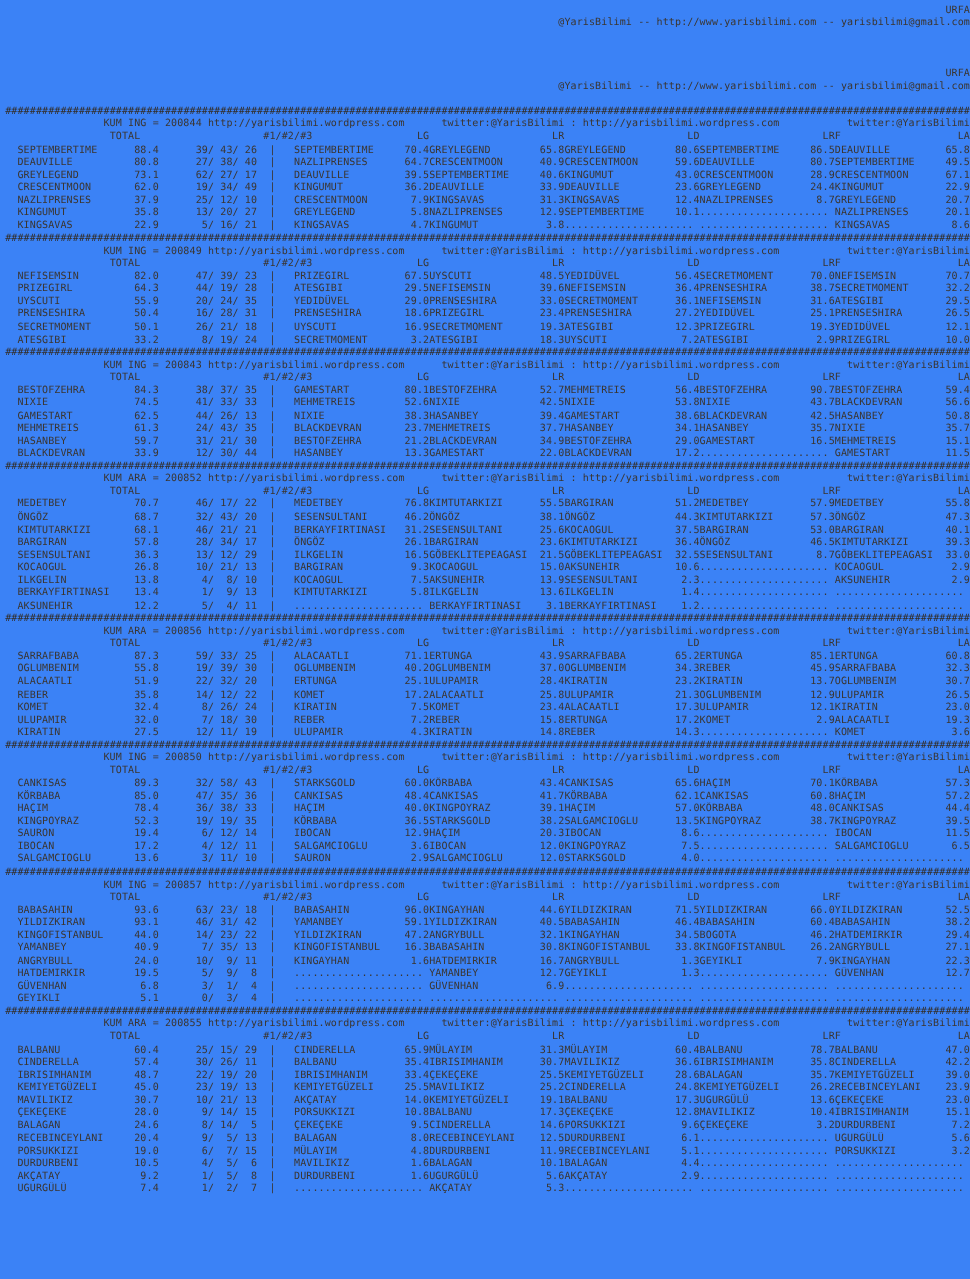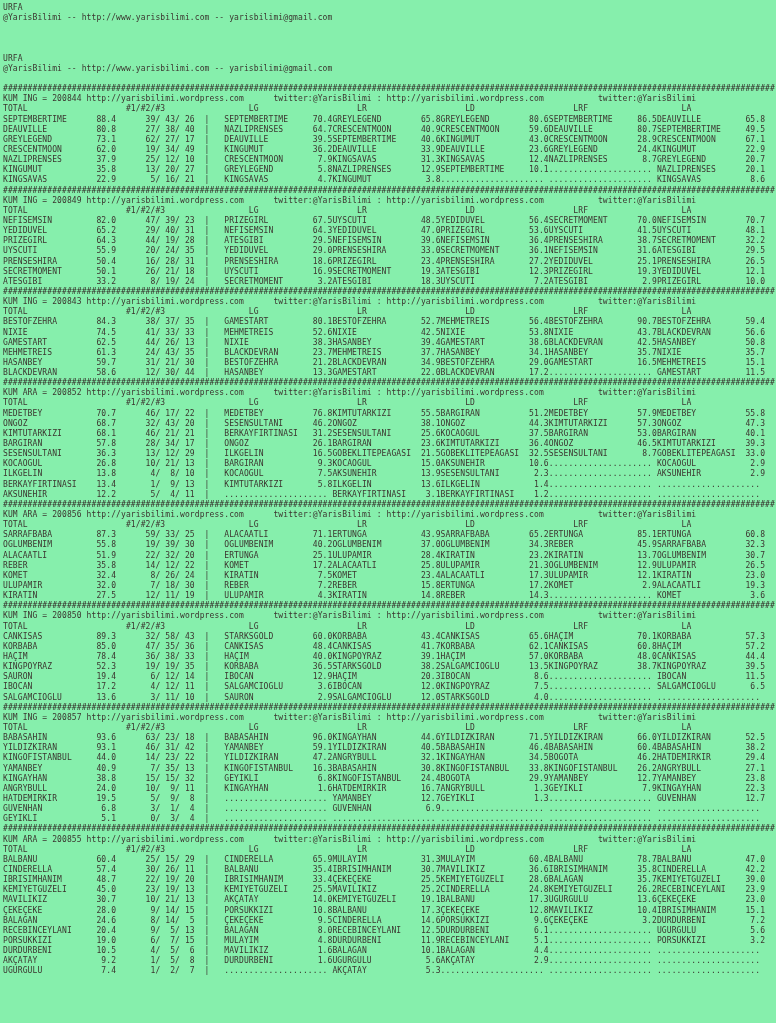--- a/index.html
+++ b/index.html
@@ -1,19 +1,20 @@
 <!DOCTYPE html>
 <html><head>
 <meta charset="utf-8">
 <style>
   html,body{margin:0;padding:0;background:#fcf3eb;}
   .page{
     width:776px;height:1023px;overflow:hidden;box-sizing:border-box;
-    background:#86efac;color:#3b352f;padding:3px 0 0 3px;
+    background:#3b82f6;color:#3b352f;padding:3px 0 0 3px;
     font-family:"DejaVu Sans Mono","Liberation Mono",monospace;
+    text-align:right;
   }
   .line{
     white-space:pre;font-size:8px;line-height:10.15px;height:10.15px;
     letter-spacing:0.1px;overflow:hidden;
   }
   .sep{color:#332e29;}
 </style>
 </head>
 <body>
 
@@ -34,35 +35,34 @@
       <div class="line">DEAUVILLE          80.8      27/ 38/ 40  |   NAZLIPRENSES      64.7CRESCENTMOON      40.9CRESCENTMOON      59.6DEAUVILLE         80.7SEPTEMBERTIME     49.5</div>
       <div class="line">GREYLEGEND         73.1      62/ 27/ 17  |   DEAUVILLE         39.5SEPTEMBERTIME     40.6KINGUMUT          43.0CRESCENTMOON      28.9CRESCENTMOON      67.1</div>
       <div class="line">CRESCENTMOON       62.0      19/ 34/ 49  |   KINGUMUT          36.2DEAUVILLE         33.9DEAUVILLE         23.6GREYLEGEND        24.4KINGUMUT          22.9</div>
       <div class="line">NAZLIPRENSES       37.9      25/ 12/ 10  |   CRESCENTMOON       7.9KINGSAVAS         31.3KINGSAVAS         12.4NAZLIPRENSES       8.7GREYLEGEND        20.7</div>
       <div class="line">KINGUMUT           35.8      13/ 20/ 27  |   GREYLEGEND         5.8NAZLIPRENSES      12.9SEPTEMBERTIME     10.1..................... NAZLIPRENSES      20.1</div>
       <div class="line">KINGSAVAS          22.9       5/ 16/ 21  |   KINGSAVAS          4.7KINGUMUT           3.8..................... ..................... KINGSAVAS          8.6</div>
       <div class="line sep">#############################################################################################################################################################</div>
       <div class="line">KUM ING = 200849 http://yarisbilimi.wordpress.com      twitter:@YarisBilimi : http://yarisbilimi.wordpress.com           twitter:@YarisBilimi</div>
       <div class="line">TOTAL                    #1/#2/#3                 LG                    LR                    LD                    LRF                   LA</div>
       <div class="line">NEFISEMSIN         82.0      47/ 39/ 23  |   PRIZEGIRL         67.5UYSCUTI           48.5YEDIDÜVEL         56.4SECRETMOMENT      70.0NEFISEMSIN        70.7</div>
-      <div class="line">YEDIDÜVEL          65.2      29/ 40/ 31  |   NEFISEMSIN        64.3YEDIDÜVEL         47.0PRIZEGIRL         53.6UYSCUTI           41.5UYSCUTI           48.1</div>
       <div class="line">PRIZEGIRL          64.3      44/ 19/ 28  |   ATESGIBI          29.5NEFISEMSIN        39.6NEFISEMSIN        36.4PRENSESHIRA       38.7SECRETMOMENT      32.2</div>
       <div class="line">UYSCUTI            55.9      20/ 24/ 35  |   YEDIDÜVEL         29.0PRENSESHIRA       33.0SECRETMOMENT      36.1NEFISEMSIN        31.6ATESGIBI          29.5</div>
       <div class="line">PRENSESHIRA        50.4      16/ 28/ 31  |   PRENSESHIRA       18.6PRIZEGIRL         23.4PRENSESHIRA       27.2YEDIDÜVEL         25.1PRENSESHIRA       26.5</div>
       <div class="line">SECRETMOMENT       50.1      26/ 21/ 18  |   UYSCUTI           16.9SECRETMOMENT      19.3ATESGIBI          12.3PRIZEGIRL         19.3YEDIDÜVEL         12.1</div>
       <div class="line">ATESGIBI           33.2       8/ 19/ 24  |   SECRETMOMENT       3.2ATESGIBI          18.3UYSCUTI            7.2ATESGIBI           2.9PRIZEGIRL         10.0</div>
       <div class="line sep">#############################################################################################################################################################</div>
       <div class="line">KUM ING = 200843 http://yarisbilimi.wordpress.com      twitter:@YarisBilimi : http://yarisbilimi.wordpress.com           twitter:@YarisBilimi</div>
       <div class="line">TOTAL                    #1/#2/#3                 LG                    LR                    LD                    LRF                   LA</div>
       <div class="line">BESTOFZEHRA        84.3      38/ 37/ 35  |   GAMESTART         80.1BESTOFZEHRA       52.7MEHMETREIS        56.4BESTOFZEHRA       90.7BESTOFZEHRA       59.4</div>
       <div class="line">NIXIE              74.5      41/ 33/ 33  |   MEHMETREIS        52.6NIXIE             42.5NIXIE             53.8NIXIE             43.7BLACKDEVRAN       56.6</div>
       <div class="line">GAMESTART          62.5      44/ 26/ 13  |   NIXIE             38.3HASANBEY          39.4GAMESTART         38.6BLACKDEVRAN       42.5HASANBEY          50.8</div>
       <div class="line">MEHMETREIS         61.3      24/ 43/ 35  |   BLACKDEVRAN       23.7MEHMETREIS        37.7HASANBEY          34.1HASANBEY          35.7NIXIE             35.7</div>
       <div class="line">HASANBEY           59.7      31/ 21/ 30  |   BESTOFZEHRA       21.2BLACKDEVRAN       34.9BESTOFZEHRA       29.0GAMESTART         16.5MEHMETREIS        15.1</div>
-      <div class="line">BLACKDEVRAN        58.6      12/ 30/ 44  |   HASANBEY          13.3GAMESTART         22.0BLACKDEVRAN       17.2..................... GAMESTART         11.5</div>
+      <div class="line">BLACKDEVRAN        33.9      12/ 30/ 44  |   HASANBEY          13.3GAMESTART         22.0BLACKDEVRAN       17.2..................... GAMESTART         11.5</div>
       <div class="line sep">#############################################################################################################################################################</div>
       <div class="line">KUM ARA = 200852 http://yarisbilimi.wordpress.com      twitter:@YarisBilimi : http://yarisbilimi.wordpress.com           twitter:@YarisBilimi</div>
       <div class="line">TOTAL                    #1/#2/#3                 LG                    LR                    LD                    LRF                   LA</div>
       <div class="line">MEDETBEY           70.7      46/ 17/ 22  |   MEDETBEY          76.8KIMTUTARKIZI      55.5BARGIRAN          51.2MEDETBEY          57.9MEDETBEY          55.8</div>
       <div class="line">ÖNGÖZ              68.7      32/ 43/ 20  |   SESENSULTANI      46.2ÖNGÖZ             38.1ÖNGÖZ             44.3KIMTUTARKIZI      57.3ÖNGÖZ             47.3</div>
       <div class="line">KIMTUTARKIZI       68.1      46/ 21/ 21  |   BERKAYFIRTINASI   31.2SESENSULTANI      25.6KOCAOGUL          37.5BARGIRAN          53.0BARGIRAN          40.1</div>
       <div class="line">BARGIRAN           57.8      28/ 34/ 17  |   ÖNGÖZ             26.1BARGIRAN          23.6KIMTUTARKIZI      36.4ÖNGÖZ             46.5KIMTUTARKIZI      39.3</div>
       <div class="line">SESENSULTANI       36.3      13/ 12/ 29  |   ILKGELIN          16.5GÖBEKLITEPEAGASI  21.5GÖBEKLITEPEAGASI  32.5SESENSULTANI       8.7GÖBEKLITEPEAGASI  33.0</div>
       <div class="line">KOCAOGUL           26.8      10/ 21/ 13  |   BARGIRAN           9.3KOCAOGUL          15.0AKSUNEHIR         10.6..................... KOCAOGUL           2.9</div>
       <div class="line">ILKGELIN           13.8       4/  8/ 10  |   KOCAOGUL           7.5AKSUNEHIR         13.9SESENSULTANI       2.3..................... AKSUNEHIR          2.9</div>
@@ -88,21 +88,20 @@
       <div class="line">SAURON             19.4       6/ 12/ 14  |   IBOCAN            12.9HAÇIM             20.3IBOCAN             8.6..................... IBOCAN            11.5</div>
       <div class="line">IBOCAN             17.2       4/ 12/ 11  |   SALGAMCIOGLU       3.6IBOCAN            12.0KINGPOYRAZ         7.5..................... SALGAMCIOGLU       6.5</div>
       <div class="line">SALGAMCIOGLU       13.6       3/ 11/ 10  |   SAURON             2.9SALGAMCIOGLU      12.0STARKSGOLD         4.0..................... ..................... </div>
       <div class="line sep">#############################################################################################################################################################</div>
       <div class="line">KUM ING = 200857 http://yarisbilimi.wordpress.com      twitter:@YarisBilimi : http://yarisbilimi.wordpress.com           twitter:@YarisBilimi</div>
       <div class="line">TOTAL                    #1/#2/#3                 LG                    LR                    LD                    LRF                   LA</div>
       <div class="line">BABASAHIN          93.6      63/ 23/ 18  |   BABASAHIN         96.0KINGAYHAN         44.6YILDIZKIRAN       71.5YILDIZKIRAN       66.0YILDIZKIRAN       52.5</div>
       <div class="line">YILDIZKIRAN        93.1      46/ 31/ 42  |   YAMANBEY          59.1YILDIZKIRAN       40.5BABASAHIN         46.4BABASAHIN         60.4BABASAHIN         38.2</div>
       <div class="line">KINGOFISTANBUL     44.0      14/ 23/ 22  |   YILDIZKIRAN       47.2ANGRYBULL         32.1KINGAYHAN         34.5BOGOTA            46.2HATDEMIRKIR       29.4</div>
       <div class="line">YAMANBEY           40.9       7/ 35/ 13  |   KINGOFISTANBUL    16.3BABASAHIN         30.8KINGOFISTANBUL    33.8KINGOFISTANBUL    26.2ANGRYBULL         27.1</div>
-      <div class="line">KINGAYHAN          38.8      15/ 15/ 32  |   GEYIKLI            6.8KINGOFISTANBUL    24.4BOGOTA            29.9YAMANBEY          12.7YAMANBEY          23.8</div>
       <div class="line">ANGRYBULL          24.0      10/  9/ 11  |   KINGAYHAN          1.6HATDEMIRKIR       16.7ANGRYBULL          1.3GEYIKLI            7.9KINGAYHAN         22.3</div>
       <div class="line">HATDEMIRKIR        19.5       5/  9/  8  |   ..................... YAMANBEY          12.7GEYIKLI            1.3..................... GÜVENHAN          12.7</div>
       <div class="line">GÜVENHAN            6.8       3/  1/  4  |   ..................... GÜVENHAN           6.9..................... ..................... ..................... </div>
       <div class="line">GEYIKLI             5.1       0/  3/  4  |   ..................... ..................... ..................... ..................... ..................... </div>
       <div class="line sep">#############################################################################################################################################################</div>
       <div class="line">KUM ARA = 200855 http://yarisbilimi.wordpress.com      twitter:@YarisBilimi : http://yarisbilimi.wordpress.com           twitter:@YarisBilimi</div>
       <div class="line">TOTAL                    #1/#2/#3                 LG                    LR                    LD                    LRF                   LA</div>
       <div class="line">BALBANU            60.4      25/ 15/ 29  |   CINDERELLA        65.9MÜLAYIM           31.3MÜLAYIM           60.4BALBANU           78.7BALBANU           47.0</div>
       <div class="line">CINDERELLA         57.4      30/ 26/ 11  |   BALBANU           35.4IBRISIMHANIM      30.7MAVILIKIZ         36.6IBRISIMHANIM      35.8CINDERELLA        42.2</div>
       <div class="line">IBRISIMHANIM       48.7      22/ 19/ 20  |   IBRISIMHANIM      33.4ÇEKEÇEKE          25.5KEMIYETGÜZELI     28.6BALAGAN           35.7KEMIYETGÜZELI     39.0</div>

